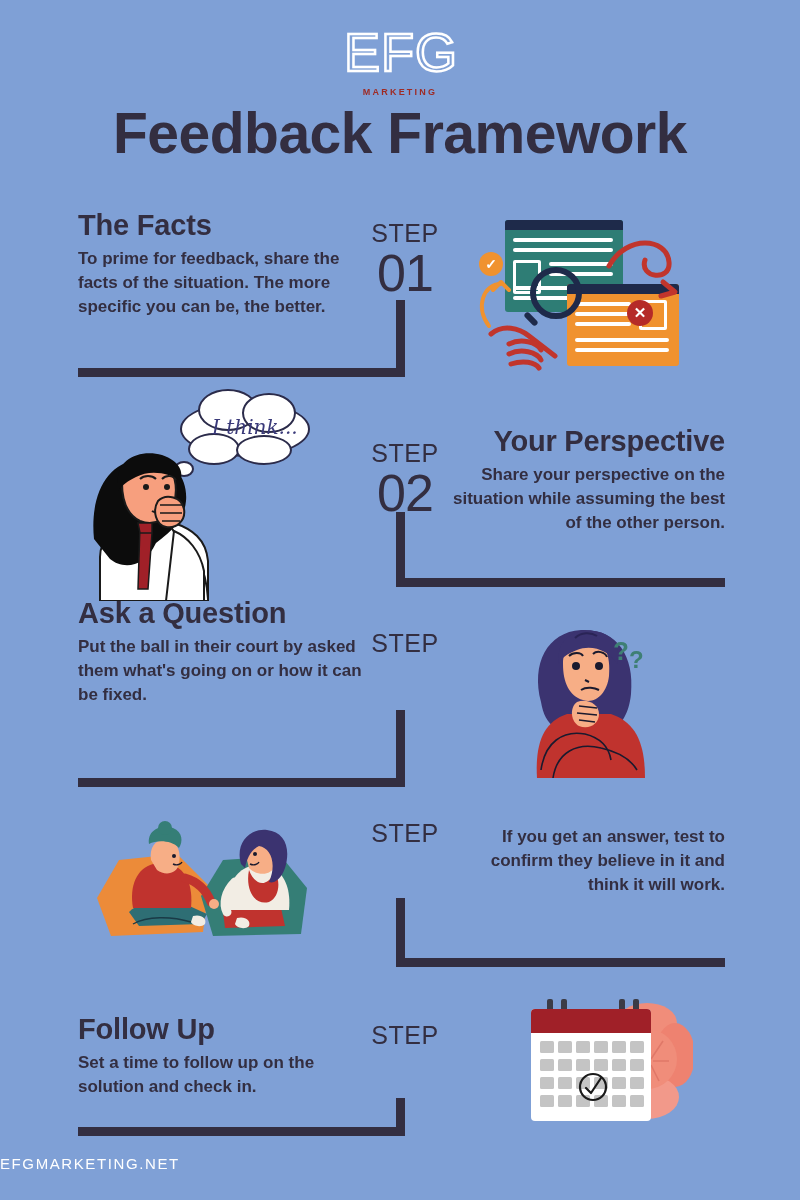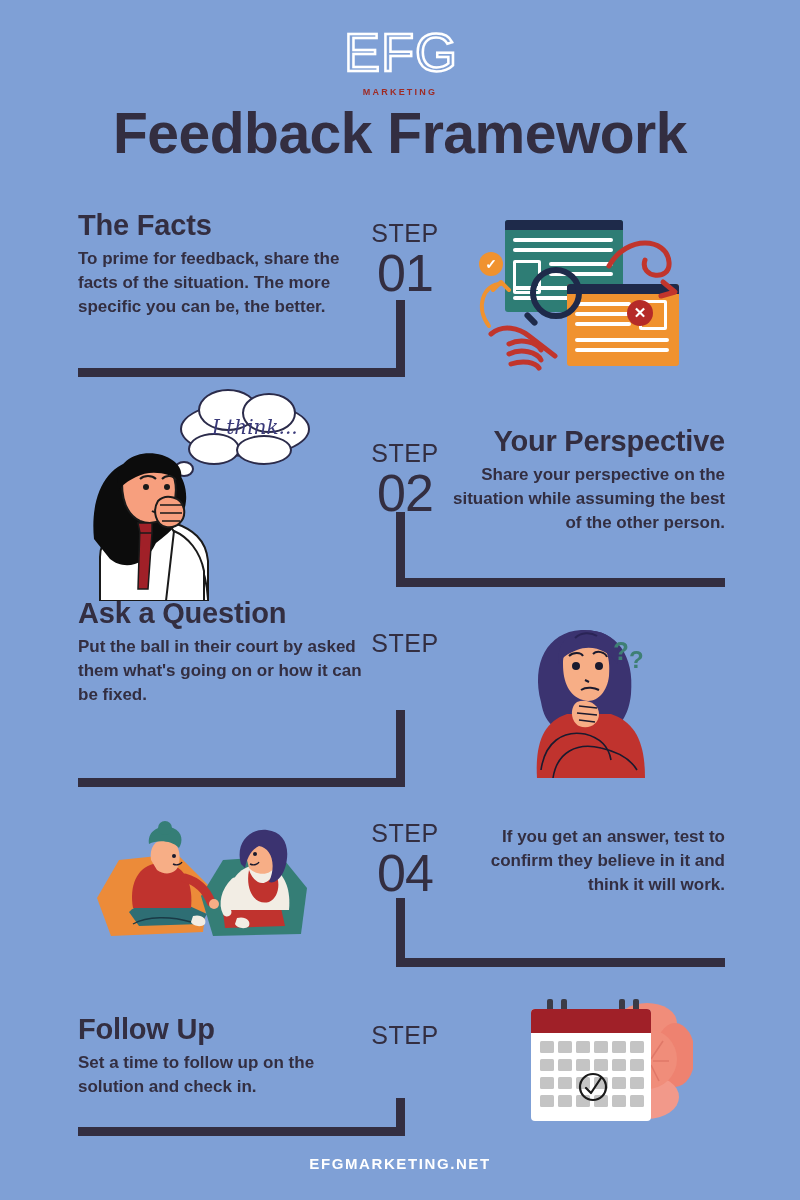--- a/index.html
+++ b/index.html
@@ -35,22 +35,22 @@
 
   .txt{ position:absolute; }
   .txt h2{ font-size:29px; font-weight:600; line-height:34px; color:#332E41; letter-spacing:-0.2px; }
   .txt p{ font-size:17px; font-weight:600; line-height:24px; color:#332E41; margin-top:5px; }
   .txt.right{ text-align:right; }
   .txt.left{ text-align:left; }
 
   .art{ position:absolute; }
 
   
-  #footer{ position:absolute; bottom:28px; left:0; width:800px; text-align:center;
-           color:#ffffff; font-size:15px; font-weight:700; letter-spacing:1.6px; }
+  #footer{ position:absolute; bottom:28px; left:0; width:800px; 
+           color:#ffffff; font-size:15px; font-weight:400; letter-spacing:1.6px; }
 
   
   .ill1{ width:215px; height:160px; position:relative; }
   .win{ position:absolute; border-radius:3px; }
   .win-bar{ height:10px; background:#1E2A4A; border-radius:3px 3px 0 0; }
   .ln{ position:absolute; background:#ffffff; height:4px; border-radius:2px; }
   .badge{ position:absolute; border-radius:50%; display:flex; align-items:center;
           justify-content:center; color:#fff; font-weight:700; }
 
   
@@ -245,21 +245,20 @@
       <path d="M64 86 L82 88 M62 93 L82 95 M64 100 L80 102" stroke="#1A1A2E" stroke-width="1.4"></path>
 
       <text x="98" y="40" font-family="Liberation Sans, sans-serif" font-size="26" fill="#3E7F74" font-weight="600">?</text>
       <text x="114" y="48" font-family="Liberation Sans, sans-serif" font-size="24" fill="#3E7F74" font-weight="600">?</text>
     </svg>
   </div>
 </div>
 
 <div class="step-num" style="left:355px; top:820px;">
   <div class="step-word">STEP</div>
-  <div class="step-digits">04</div>
 </div>
 
 <div class="txt right" style="left:450px; top:820px; width:275px;">
   <p>If you get an answer, test to confirm they believe in it and think it will work.</p>
 </div>
 
 <div class="art" style="left:95px; top:820px;">
   <div class="ill4">
     <svg width="215" height="125">
 

